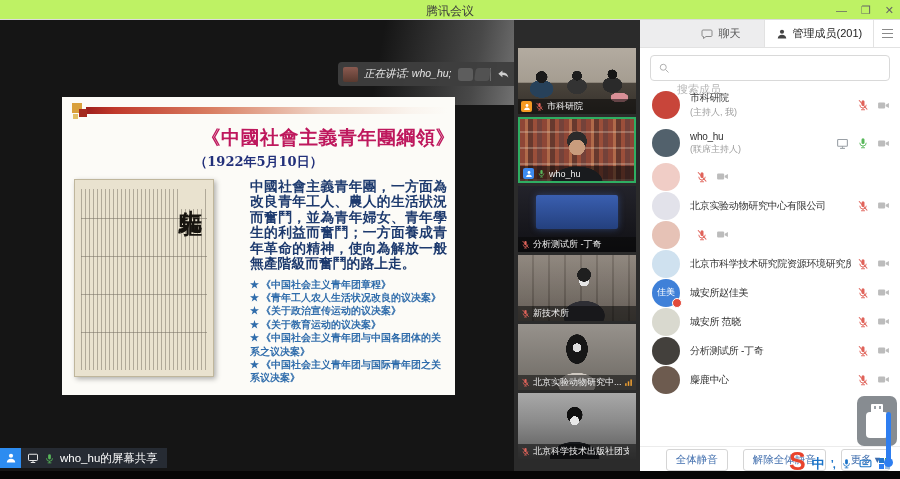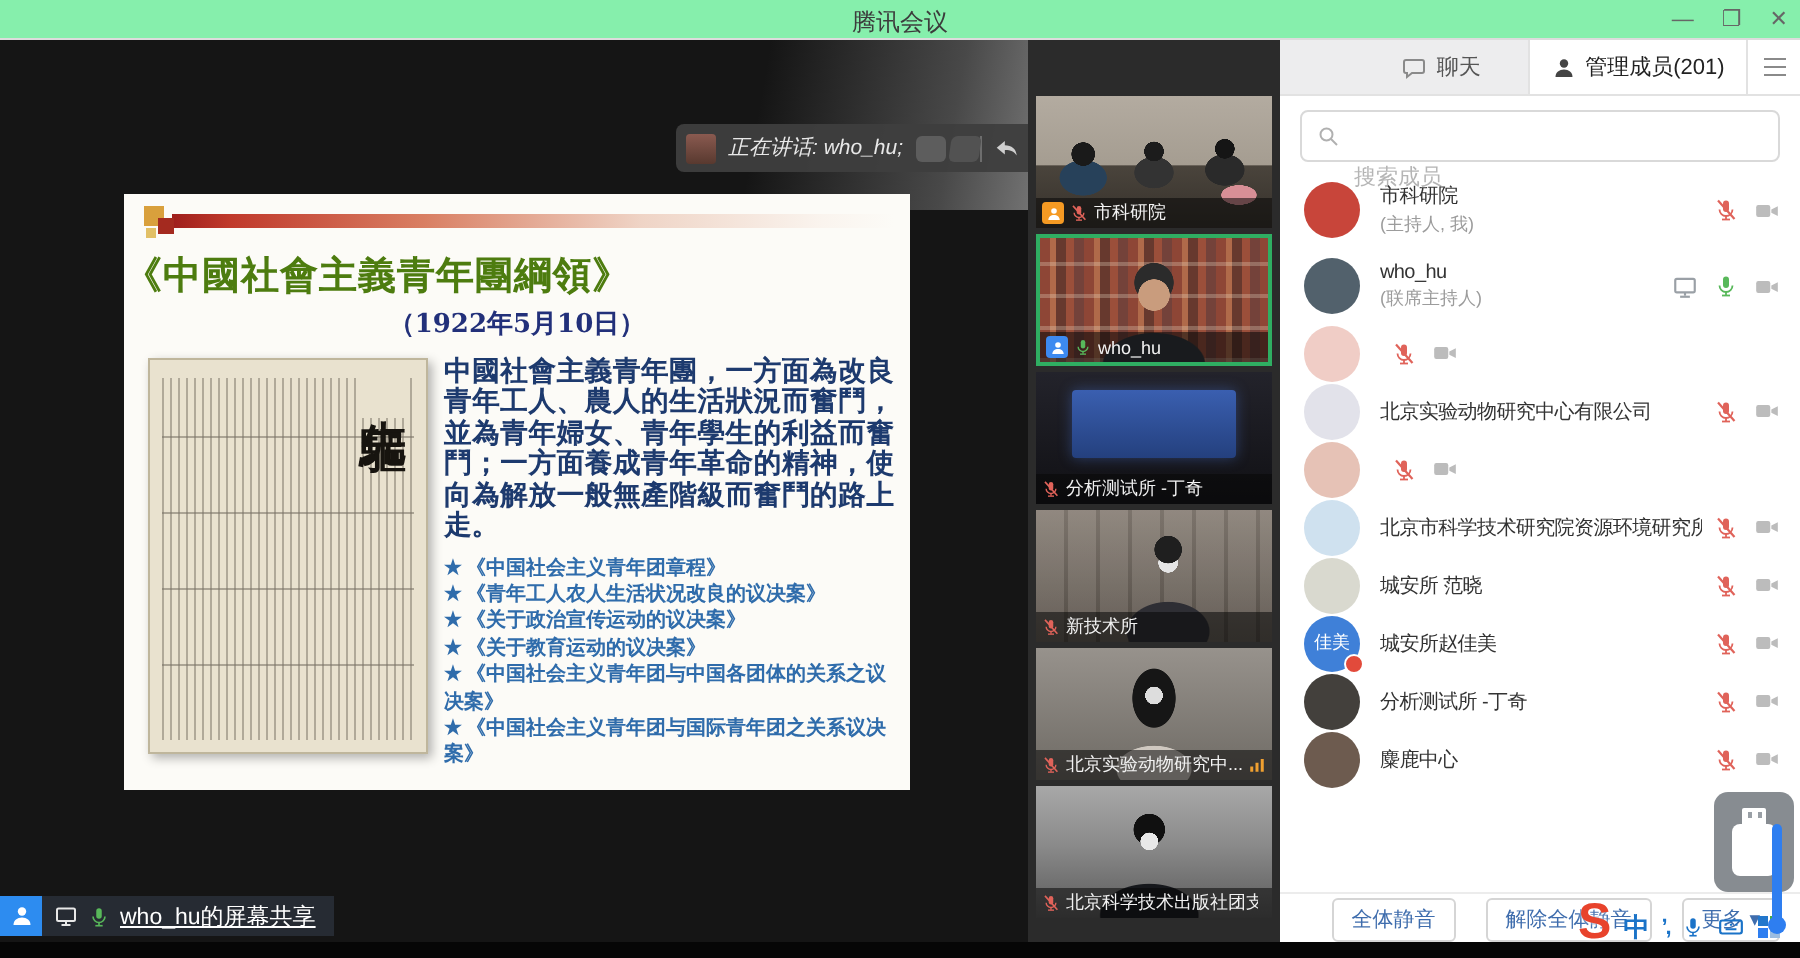--- a/index.html
+++ b/index.html
@@ -2,21 +2,21 @@
 <html><head>
 <meta charset="utf-8">
 <style>
   html,body{margin:0;padding:0;background:#000;}
   *{box-sizing:border-box;}
   .app{position:relative;width:900px;height:479px;overflow:hidden;background:#141414;
        font-family:"Liberation Sans","DejaVu Sans",sans-serif;-webkit-user-select:none;user-select:none;}
   .ic{display:inline-block;vertical-align:middle;flex:none;}
 
   
-  .titlebar{position:absolute;left:0;top:0;width:900px;height:20px;background:#86efac;border-bottom:1px solid #dcdcdc;}
+  .titlebar{position:absolute;left:0;top:0;width:900px;height:20px;background:#bef264;border-bottom:1px solid #dcdcdc;}
   .titlebar .title{position:absolute;left:0;right:0;top:3px;text-align:center;font-size:12px;color:#3c3c3c;}
   .win-controls{position:absolute;right:6px;top:0;height:20px;display:flex;align-items:center;gap:14px;color:#666;}
   .win-controls span{font-size:11px;line-height:20px;cursor:default;}
 
   
   .share-area{position:absolute;left:0;top:20px;width:514px;height:459px;background:#151515;}
   .share-grad{position:absolute;right:0;top:0;width:190px;height:85px;
       background:linear-gradient(100deg,transparent 30%,rgba(135,135,135,.45) 78%,rgba(175,175,175,.6) 100%);}
   .speaking-pill{position:absolute;left:338px;top:42px;height:24px;display:flex;align-items:center;gap:6px;
       background:rgba(62,62,62,.95);border-radius:4px;padding:0 8px 0 5px;}
@@ -27,44 +27,44 @@
   .pill-div{width:1px;height:13px;background:#6d6d6d;}
 
   
   .slide{position:absolute;left:62px;top:77px;width:393px;height:298px;background:#fcfbf7;}
   .deco{position:relative;height:16px;margin:6px 8px 0 8px;}
   .deco .bar{position:absolute;left:16px;right:0;top:4px;height:7px;
       background:linear-gradient(90deg,#9e1f1c,#c0392b 8%,#d97f63 35%,#efd4c6 65%,#faf4ee 90%,#fcfbf7 100%);}
   .deco .sq1{position:absolute;left:2px;top:0;width:10px;height:10px;background:#d9a03c;}
   .deco .sq2{position:absolute;left:9px;top:6px;width:8px;height:8px;background:#a42a1f;}
   .deco .sq3{position:absolute;left:3px;top:11px;width:5px;height:5px;background:#e2c066;}
-  .slide-title{margin-top:6px;text-align:left;font-family:"DejaVu Serif","Liberation Serif",serif;
-      font-size:19px;font-weight:bold;color:#4d7c0f;letter-spacing:.5px;}
+  .slide-title{margin-top:6px;text-align:right;font-family:"DejaVu Serif","Liberation Serif",serif;
+      font-size:19px;font-weight:bold;color:#be185d;letter-spacing:.5px;}
   .slide-subtitle{text-align:center;font-family:"DejaVu Serif","Liberation Serif",serif;
       font-size:13px;font-weight:bold;color:#22307a;margin-top:2px;}
   .slide-row{display:flex;gap:8px;padding:8px 8px 0 12px;}
   .newspaper{position:relative;flex:none;width:140px;height:198px;background:#e9e2cf;border:1px solid #bfb69c;
       box-shadow:2px 2px 5px rgba(0,0,0,.3);}
   .newspaper::before{content:"";position:absolute;inset:9px 6px 6px 6px;opacity:.6;
       background:repeating-linear-gradient(90deg,rgba(45,38,30,.5) 0 1px,transparent 1px 4px),
                  repeating-linear-gradient(0deg,transparent 0 37px,rgba(45,38,30,.55) 37px 38px);}
   .np-title{position:absolute;top:8px;right:8px;writing-mode:vertical-rl;background:#e9e2cf;padding:3px 2px 8px 2px;
       font-family:"DejaVu Serif","Liberation Serif",serif;font-weight:bold;font-size:23px;color:#17140f;letter-spacing:5px;line-height:1;}
-  .slide-text{flex:1;min-width:0;}
+  .slide-text{flex:1;min-width:0;margin-left:28px;}
   .para{margin:0;font-family:"DejaVu Serif","Liberation Serif",serif;font-size:13.8px;line-height:1.12;
       font-weight:600;color:#1d3a6e;text-align:justify;}
   .bullets{margin-top:6px;}
   .bullet{font-family:"DejaVu Serif","Liberation Serif",serif;font-size:10px;line-height:1.34;font-weight:600;color:#2f6cab;}
   .bullet .star{margin-right:2px;}
 
   
   .share-status{position:absolute;left:0;top:428px;height:20px;display:flex;align-items:stretch;}
   .status-badge{width:21px;height:20px;background:#2d8cf0;display:flex;align-items:center;justify-content:center;}
   .status-bar{display:flex;align-items:center;gap:5px;background:rgba(40,46,54,.9);padding:0 9px 0 6px;}
-  .status-text{font-size:11.5px;color:#fff;white-space:nowrap;text-decoration:underline;}
+  .status-text{font-size:11.5px;color:#fff;white-space:nowrap;}
 
   
   .filmstrip{position:absolute;left:514px;top:20px;width:126px;height:459px;background:#2b2b2b;padding-top:28px;}
   .tile{position:relative;width:118px;height:66px;margin:0 auto 3px auto;background:#555;overflow:hidden;}
   .tile.active{border:2px solid #2fae62;}
   .tile-label{position:absolute;left:0;right:0;bottom:0;height:15px;display:flex;align-items:center;gap:3px;
       background:rgba(8,8,8,.55);padding:0 3px;}
   .tile-label .nm{font-size:9px;color:#f2f2f2;white-space:nowrap;overflow:hidden;max-width:96px;}
   .pbadge{width:11px;height:11px;border-radius:2px;display:flex;align-items:center;justify-content:center;}
   .pbadge.orange{background:#f59a23;} .pbadge.blue{background:#3d8af0;}
@@ -466,43 +466,43 @@
               <use href="#i-mic-off"></use>
             </svg>
           <svg class="ic" width="13" height="13" style="color:#bcbcbc">
               <use href="#i-cam"></use>
             </svg>
         </div>
       </div>
 
 
       <div class="member-row">
-        <span class="avatar" style="background: rgb(217, 217, 207);">
-            <span class="avatar-text"></span>
-          </span>
-        <div class="m-info">
-            <div class="m-name">城安所 范晓</div>
-          </div>
-        <div class="m-icons">
-          <svg class="ic" width="12" height="12" style="color:#e0635a">
-              <use href="#i-mic-off"></use>
-            </svg>
-          <svg class="ic" width="13" height="13" style="color:#bcbcbc">
-              <use href="#i-cam"></use>
-            </svg>
-        </div>
-      </div>
-
-      <div class="member-row">
         <span class="avatar" style="background: rgb(63, 128, 216);">
             <span class="avatar-text">佳美</span>
             <span class="badge-dot"></span>
           </span>
         <div class="m-info">
             <div class="m-name">城安所赵佳美</div>
+          </div>
+        <div class="m-icons">
+          <svg class="ic" width="12" height="12" style="color:#e0635a">
+              <use href="#i-mic-off"></use>
+            </svg>
+          <svg class="ic" width="13" height="13" style="color:#bcbcbc">
+              <use href="#i-cam"></use>
+            </svg>
+        </div>
+      </div>
+
+      <div class="member-row">
+        <span class="avatar" style="background: rgb(217, 217, 207);">
+            <span class="avatar-text"></span>
+          </span>
+        <div class="m-info">
+            <div class="m-name">城安所 范晓</div>
           </div>
         <div class="m-icons">
           <svg class="ic" width="12" height="12" style="color:#e0635a">
               <use href="#i-mic-off"></use>
             </svg>
           <svg class="ic" width="13" height="13" style="color:#bcbcbc">
               <use href="#i-cam"></use>
             </svg>
         </div>
       </div>

